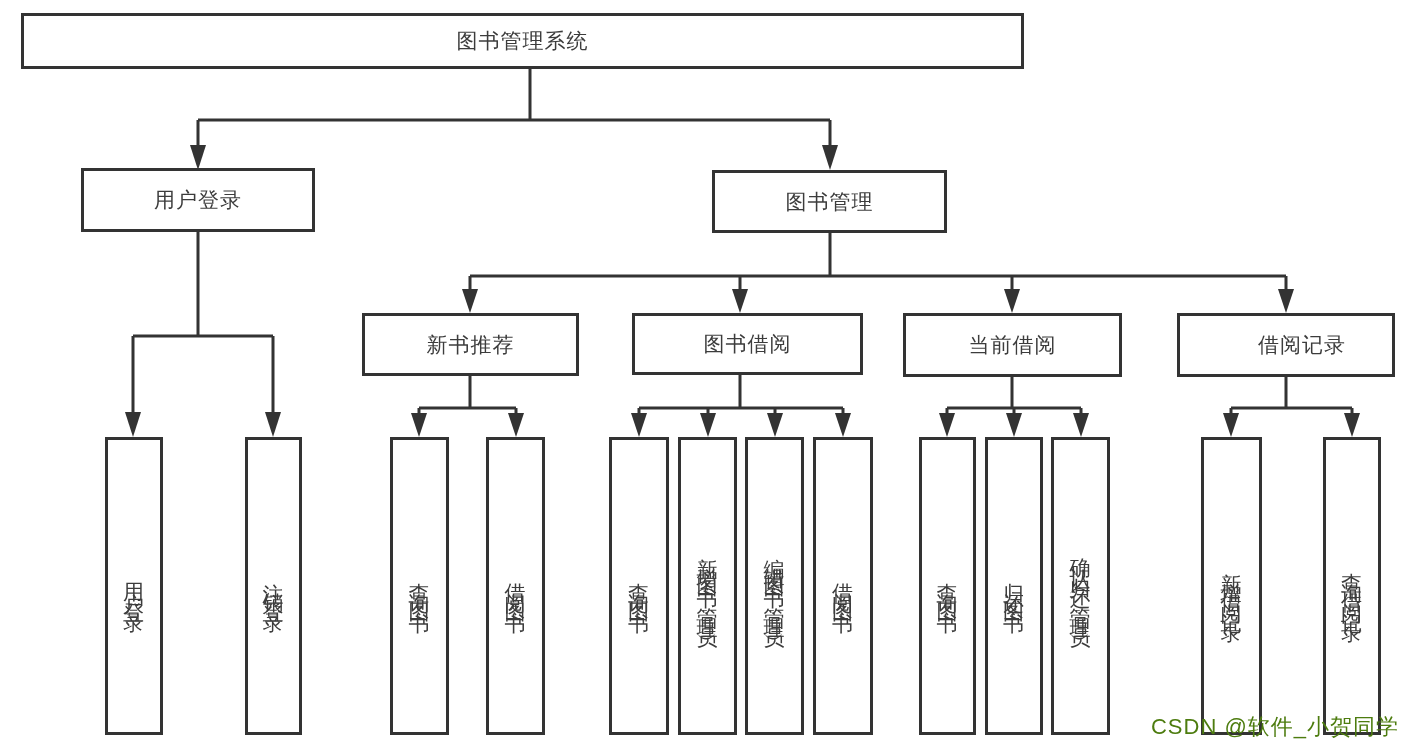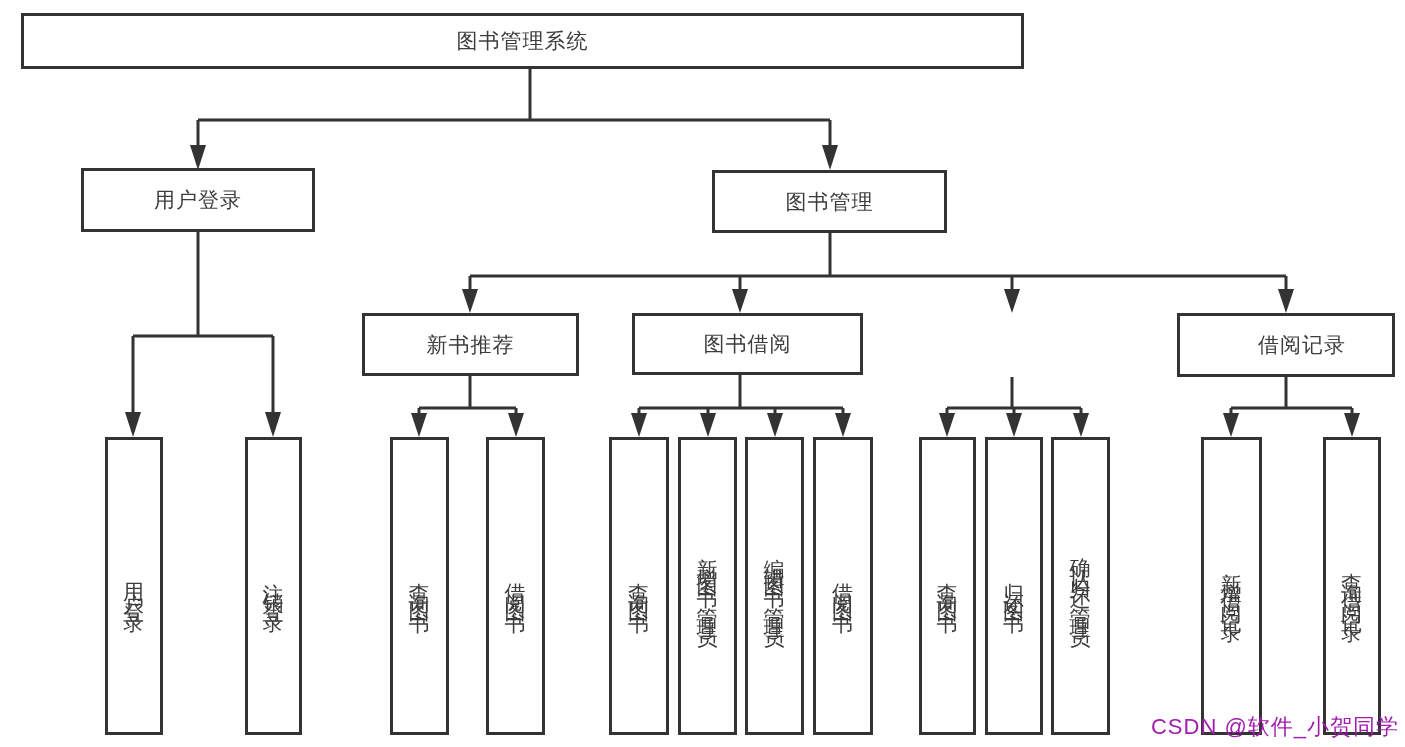--- a/index.html
+++ b/index.html
@@ -36,21 +36,21 @@
     font-size:21px;
     letter-spacing:10px;
     line-height:1;
     color:#3c3c3c;
   }
   #watermark{
     position:absolute;
     right:6px;
     bottom:5px;
     font-size:22px;
-    color:#a21caf;
+    color:#4d7c0f;
     letter-spacing:1px;
     white-space:nowrap;
     z-index:5;
   }
   svg line, svg path{stroke:#333333;stroke-width:3;fill:none;}
   svg polygon{fill:#333333;stroke:none;}
 </style>
 </head>
 <body>
 
@@ -116,20 +116,23 @@
   <div class="box" style="left:362px;top:313px;width:217px;height:63px;">
     <span class="hlabel">新书推荐</span>
   </div>
 
   <div class="box" style="left:712px;top:170px;width:235px;height:63px;">
     <span class="hlabel">图书管理</span>
   </div>
   <div class="box" style="left:632px;top:313px;width:231px;height:62px;">
     <span class="hlabel">图书借阅</span>
   </div>
+  <div class="box" style="left:903px;top:313px;width:219px;height:64px;">
+    <span class="hlabel">当前借阅</span>
+  </div>
   <div class="box" style="left:1177px;top:313px;width:218px;height:64px;padding-left:32px;">
     <span class="hlabel">借阅记录</span>
   </div>
 
   <div class="box leaf" style="left:105px;width:58px;">
     <span class="vlabel">用户登录</span>
   </div>
   <div class="box leaf" style="left:245px;width:57px;">
     <span class="vlabel">注销登录</span>
   </div>

